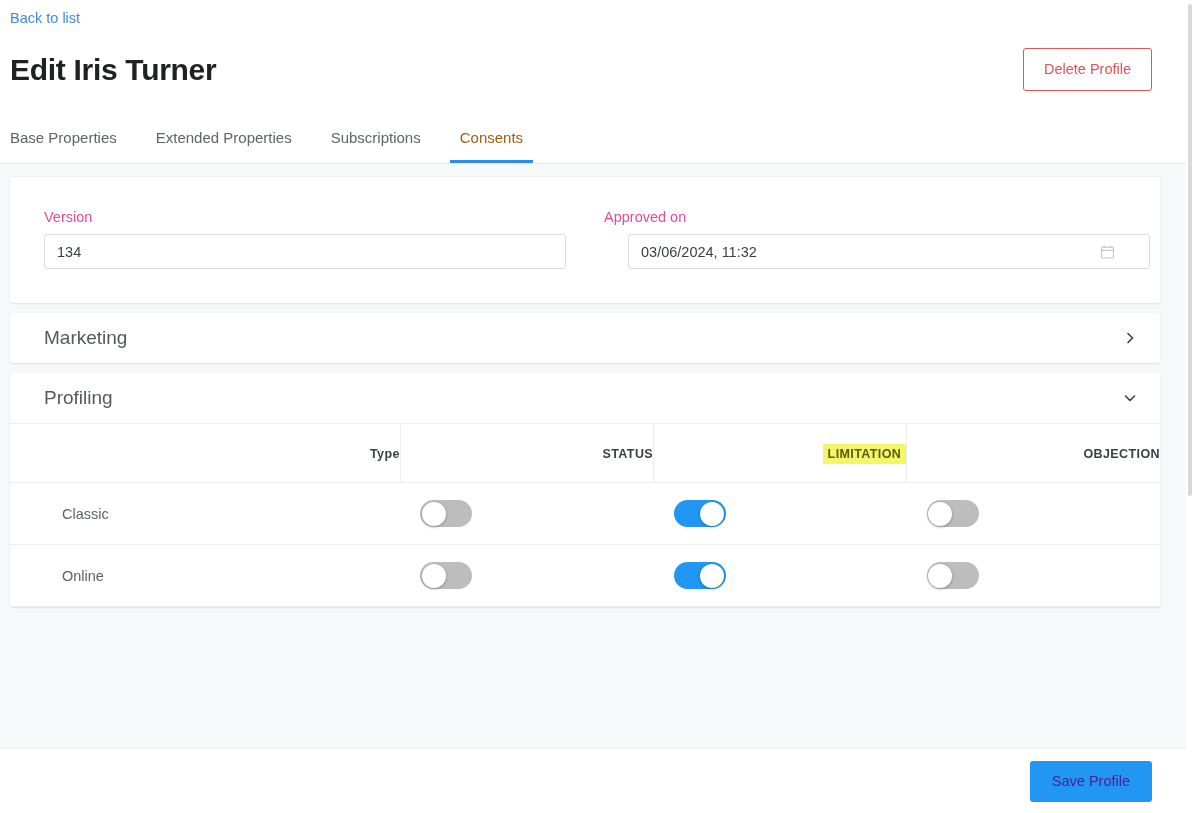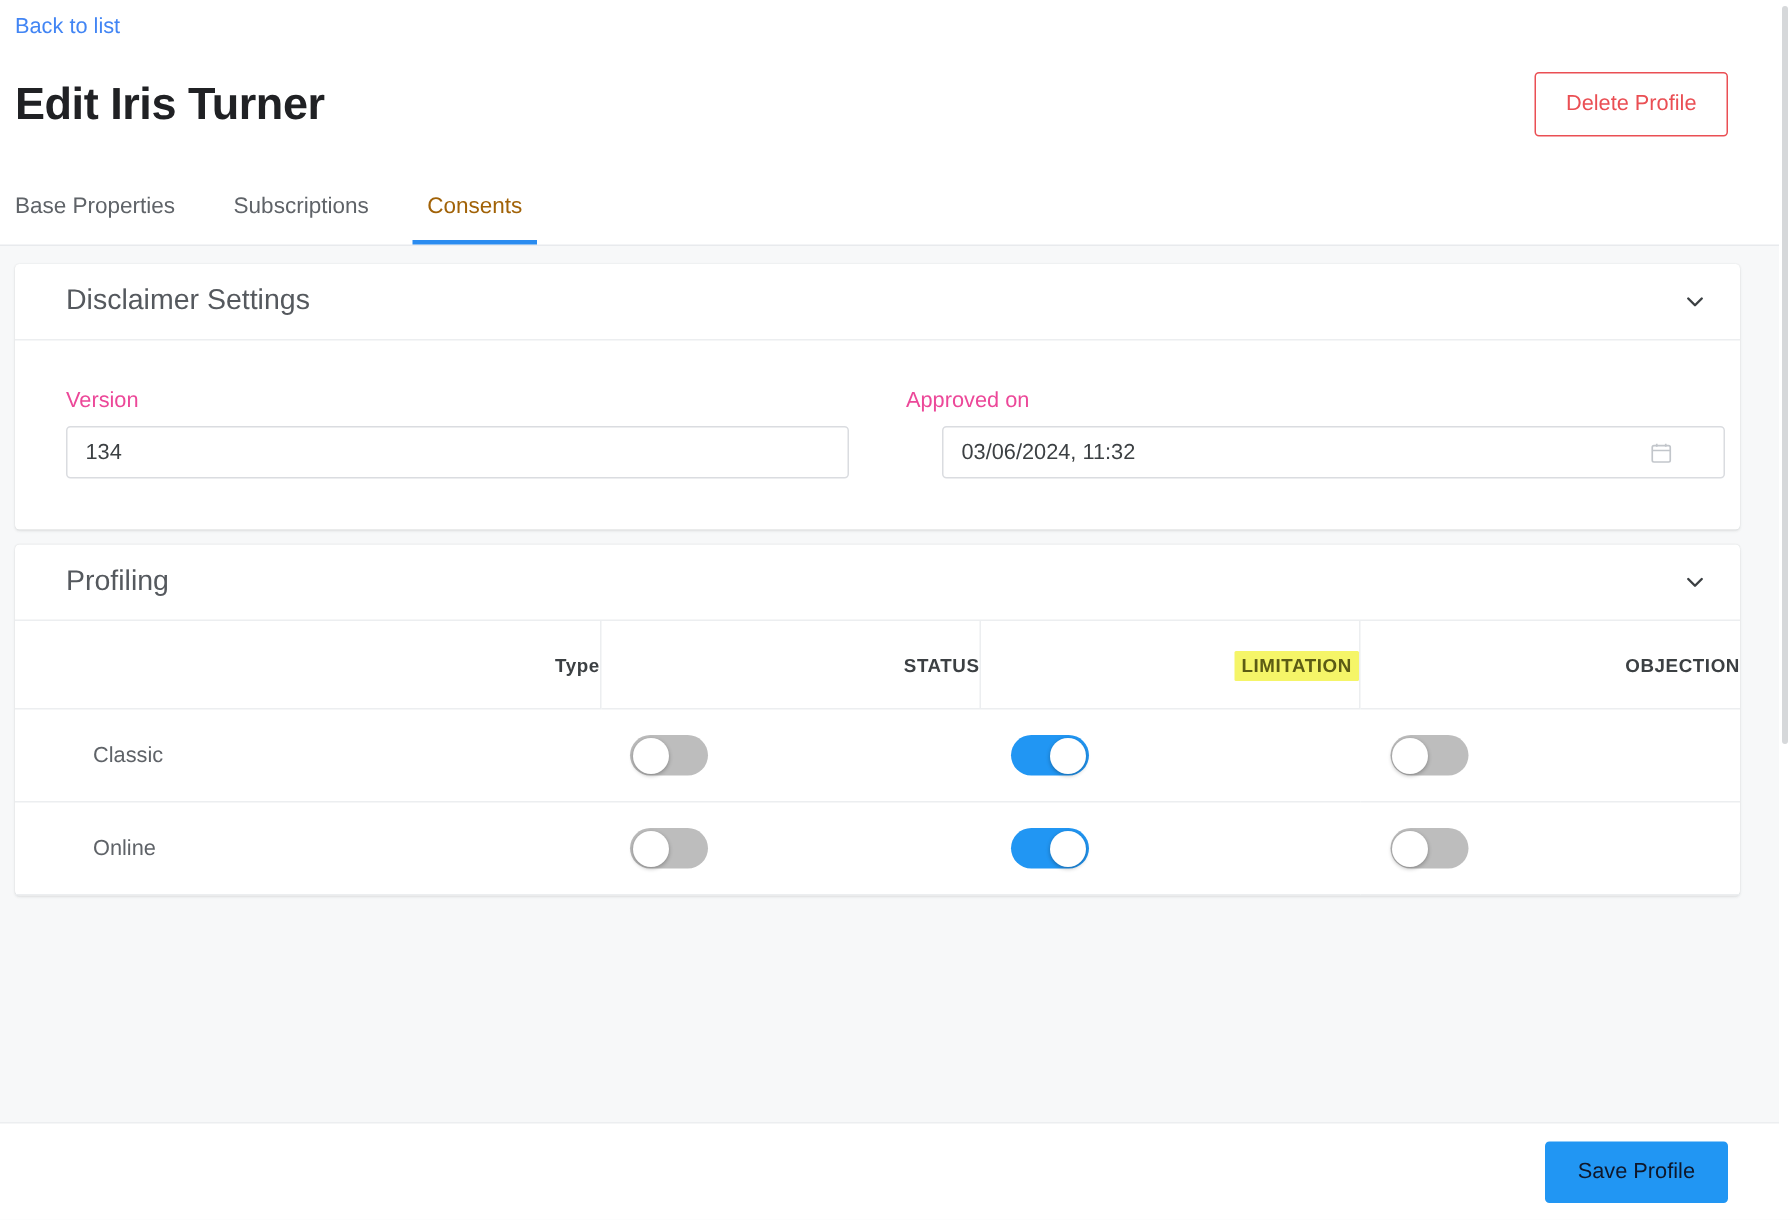--- a/index.html
+++ b/index.html
@@ -278,21 +278,21 @@
     display: flex;
     align-items: center;
     justify-content: flex-end;
     padding-right: 34px;
   }
 
   .save-btn {
     font-family: "Liberation Sans", sans-serif;
     font-size: 14.5px;
     line-height: 17px;
-    color: #0f172a;
+    color: #4c1d95;
     background: #2196f3;
     border: none;
     border-radius: 3px;
     padding: 12px 22px;
     cursor: pointer;
   }
 
   
   .scrollbar {
     position: absolute;
@@ -320,35 +320,28 @@
 
     <div class="title-row">
       <h1 class="page-title">Edit Iris Turner</h1>
 
       <button class="delete-btn">Delete Profile</button>
     </div>
   </div>
 
   <div class="tabs">
     <button class="tab">Base Properties</button>
+    <button class="tab">Extended Properties</button>
     <button class="tab">Subscriptions</button>
     <button class="tab active">Consents</button>
   </div>
 
   <div class="content">
 
     <section class="card">
-      <div class="card-head">
-        <span class="card-title">Disclaimer Settings</span>
-        <span class="chev">
-          <svg viewBox="0 0 16 16" fill="none" stroke="currentColor" stroke-width="1.6" stroke-linecap="round" stroke-linejoin="round">
-            <polyline points="3.5,6 8,10.5 12.5,6"></polyline>
-          </svg>
-        </span>
-      </div>
 
       <div class="card-body">
         <div class="form-row">
 
           <div class="field">
             <label class="field-label">Version</label>
             <div class="input-wrap">
               <input class="text-input" type="text" value="134" style="">
             </div>
           </div>
@@ -365,20 +358,30 @@
                   <line x1="11.2" y1="1.4" x2="11.2" y2="3.6"></line>
                 </svg>
               </span>
             </div>
           </div>
 
         </div>
       </div>
     </section>
 
+    <section class="card">
+      <div class="card-head">
+        <span class="card-title">Marketing</span>
+        <span class="chev">
+          <svg viewBox="0 0 16 16" fill="none" stroke="currentColor" stroke-width="1.6" stroke-linecap="round" stroke-linejoin="round">
+            <polyline points="6,3.5 10.5,8 6,12.5"></polyline>
+          </svg>
+        </span>
+      </div>
+    </section>
 
     <section class="card">
       <div class="card-head">
         <span class="card-title">Profiling</span>
         <span class="chev">
           <svg viewBox="0 0 16 16" fill="none" stroke="currentColor" stroke-width="1.6" stroke-linecap="round" stroke-linejoin="round">
             <polyline points="3.5,6 8,10.5 12.5,6"></polyline>
           </svg>
         </span>
       </div>

